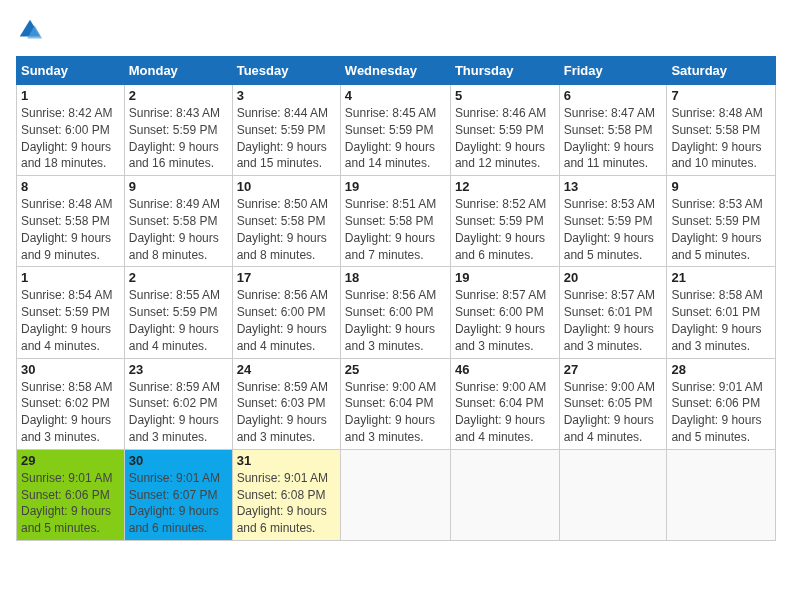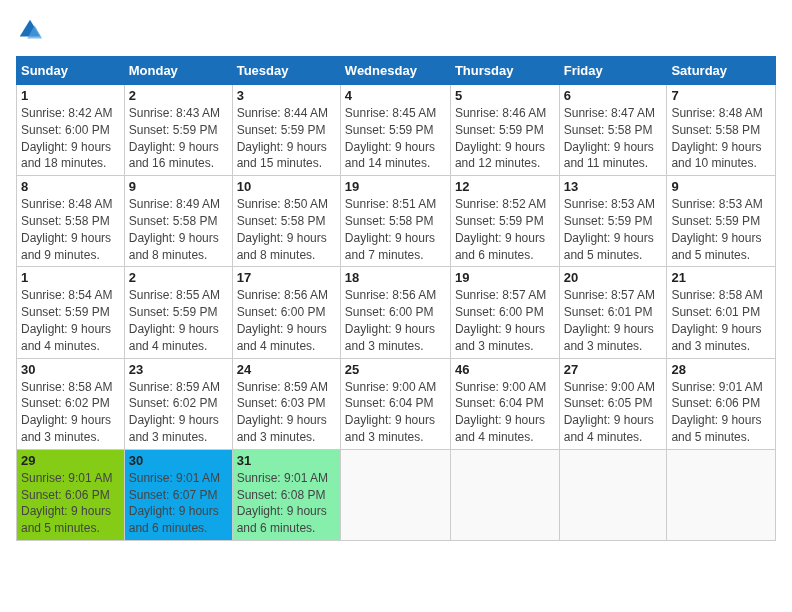--- a/index.html
+++ b/index.html
@@ -246,21 +246,21 @@
         </tr>
         <tr>
           <td style="background-color: #84cc16;">
             <span class="day-num">29</span>
             <div class="day-info">Sunrise: 9:01 AM<br>Sunset: 6:06 PM<br>Daylight: 9 hours and 5 minutes.</div>
           </td>
           <td style="background-color: #0ea5e9;">
             <span class="day-num">30</span>
             <div class="day-info">Sunrise: 9:01 AM<br>Sunset: 6:07 PM<br>Daylight: 9 hours and 6 minutes.</div>
           </td>
-          <td style="background-color: #86efac;">
+          <td style="background-color: #fef9c3;">
             <span class="day-num">31</span>
             <div class="day-info">Sunrise: 9:01 AM<br>Sunset: 6:08 PM<br>Daylight: 9 hours and 6 minutes.</div>
           </td>
           <td class="empty-cell" style="background-color: rgb(249, 249, 249);"></td>
           <td class="empty-cell" style="background-color: rgb(249, 249, 249);"></td>
           <td class="empty-cell" style="background-color: rgb(249, 249, 249);"></td>
           <td class="empty-cell" style="background-color: rgb(249, 249, 249);"></td>
         </tr>
       </tbody>
   </table>

